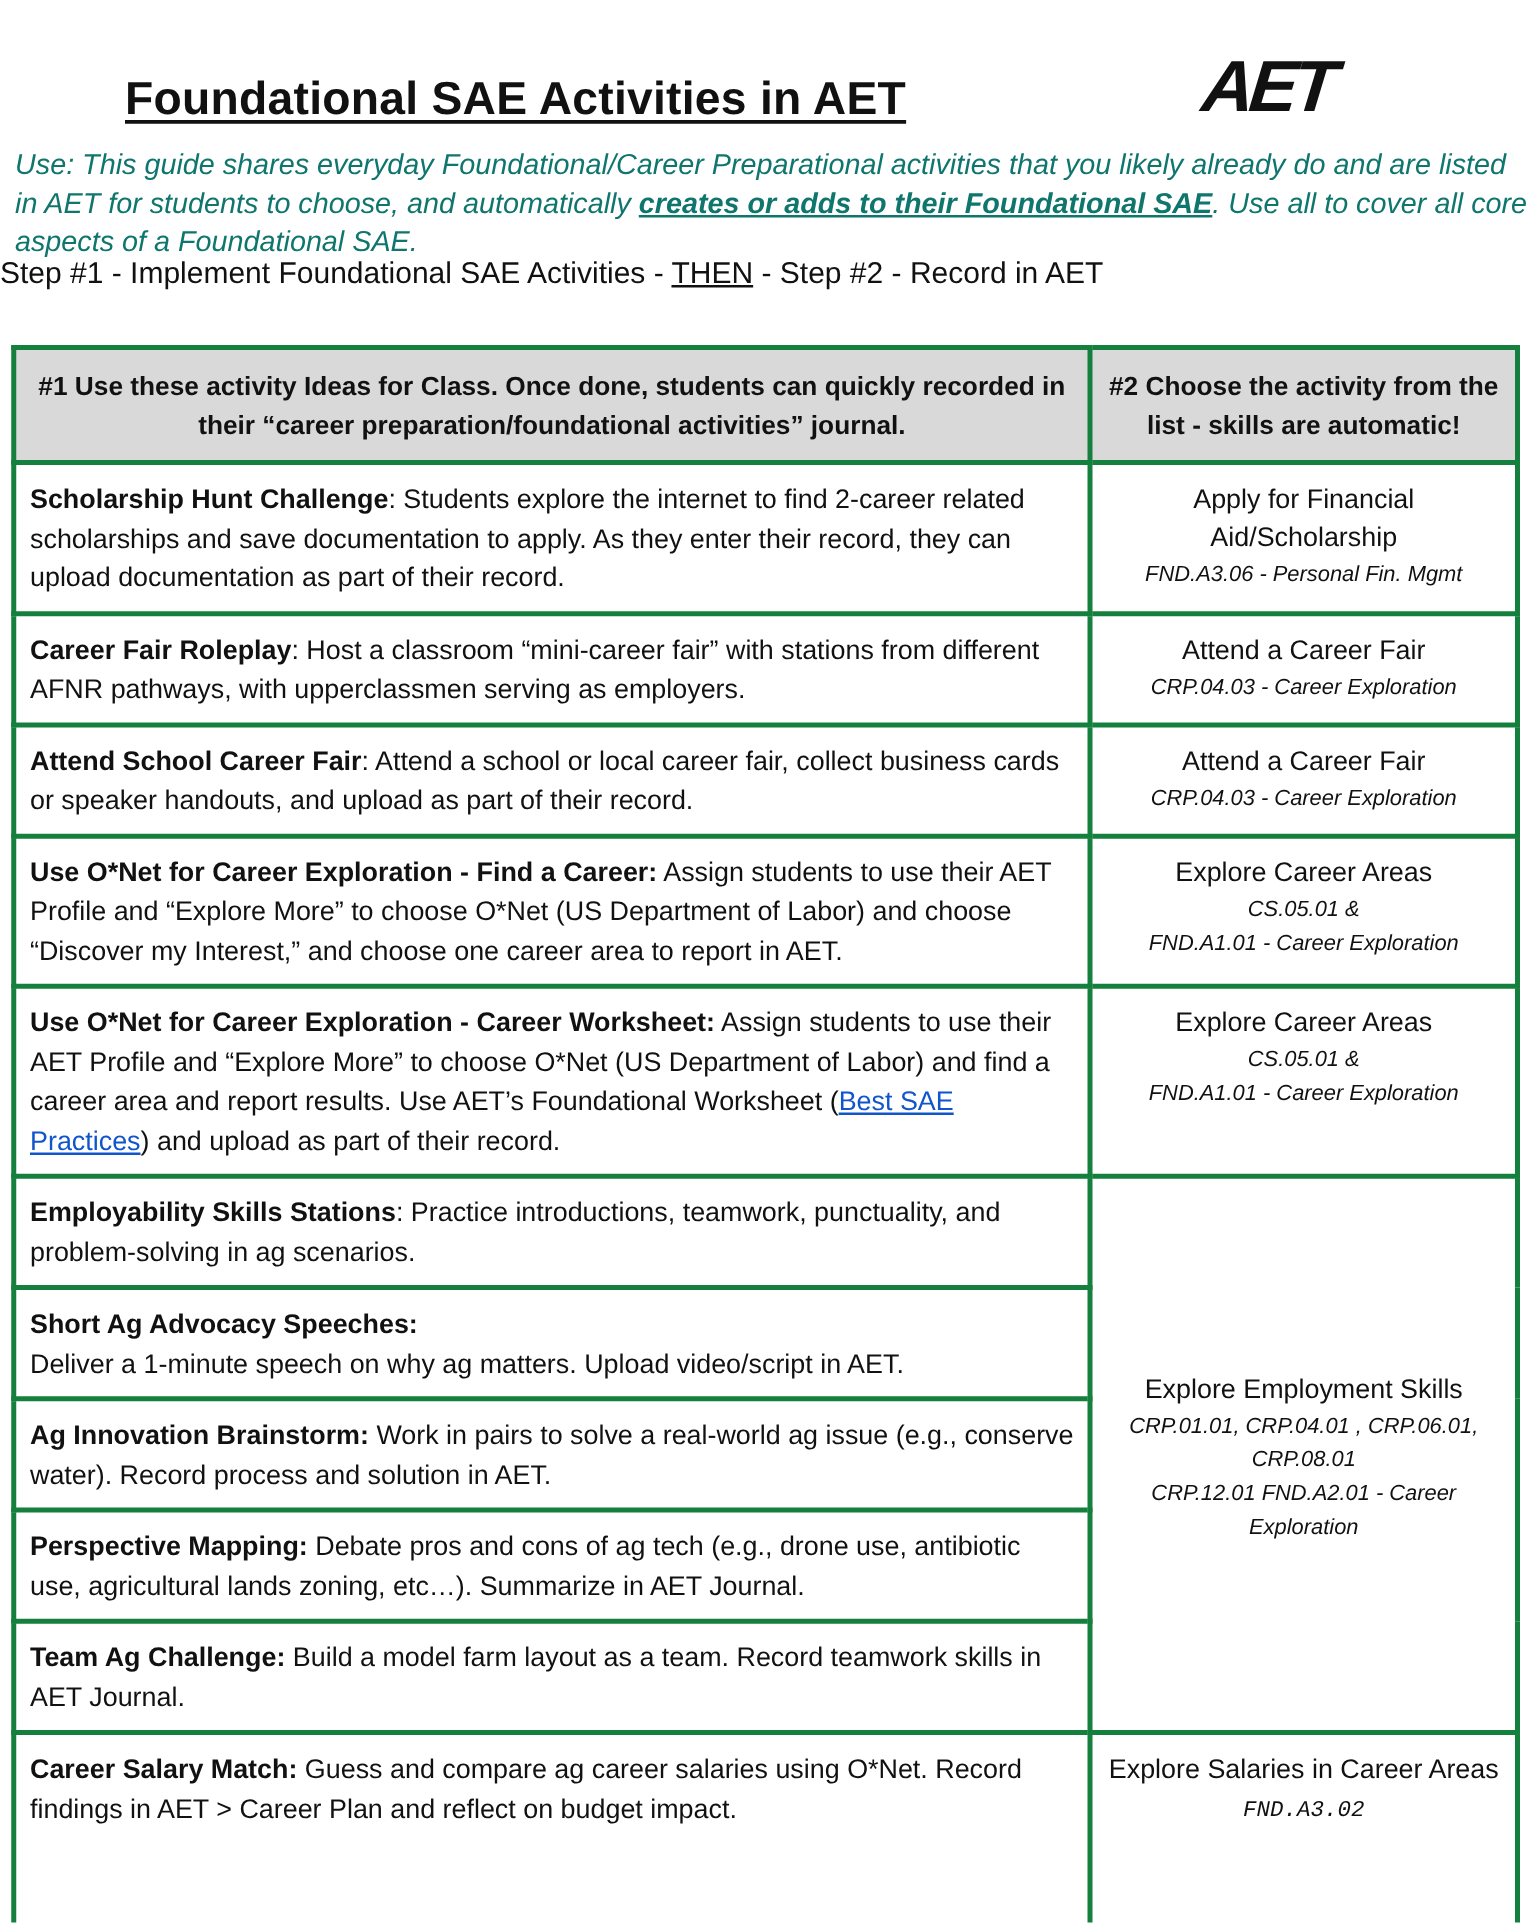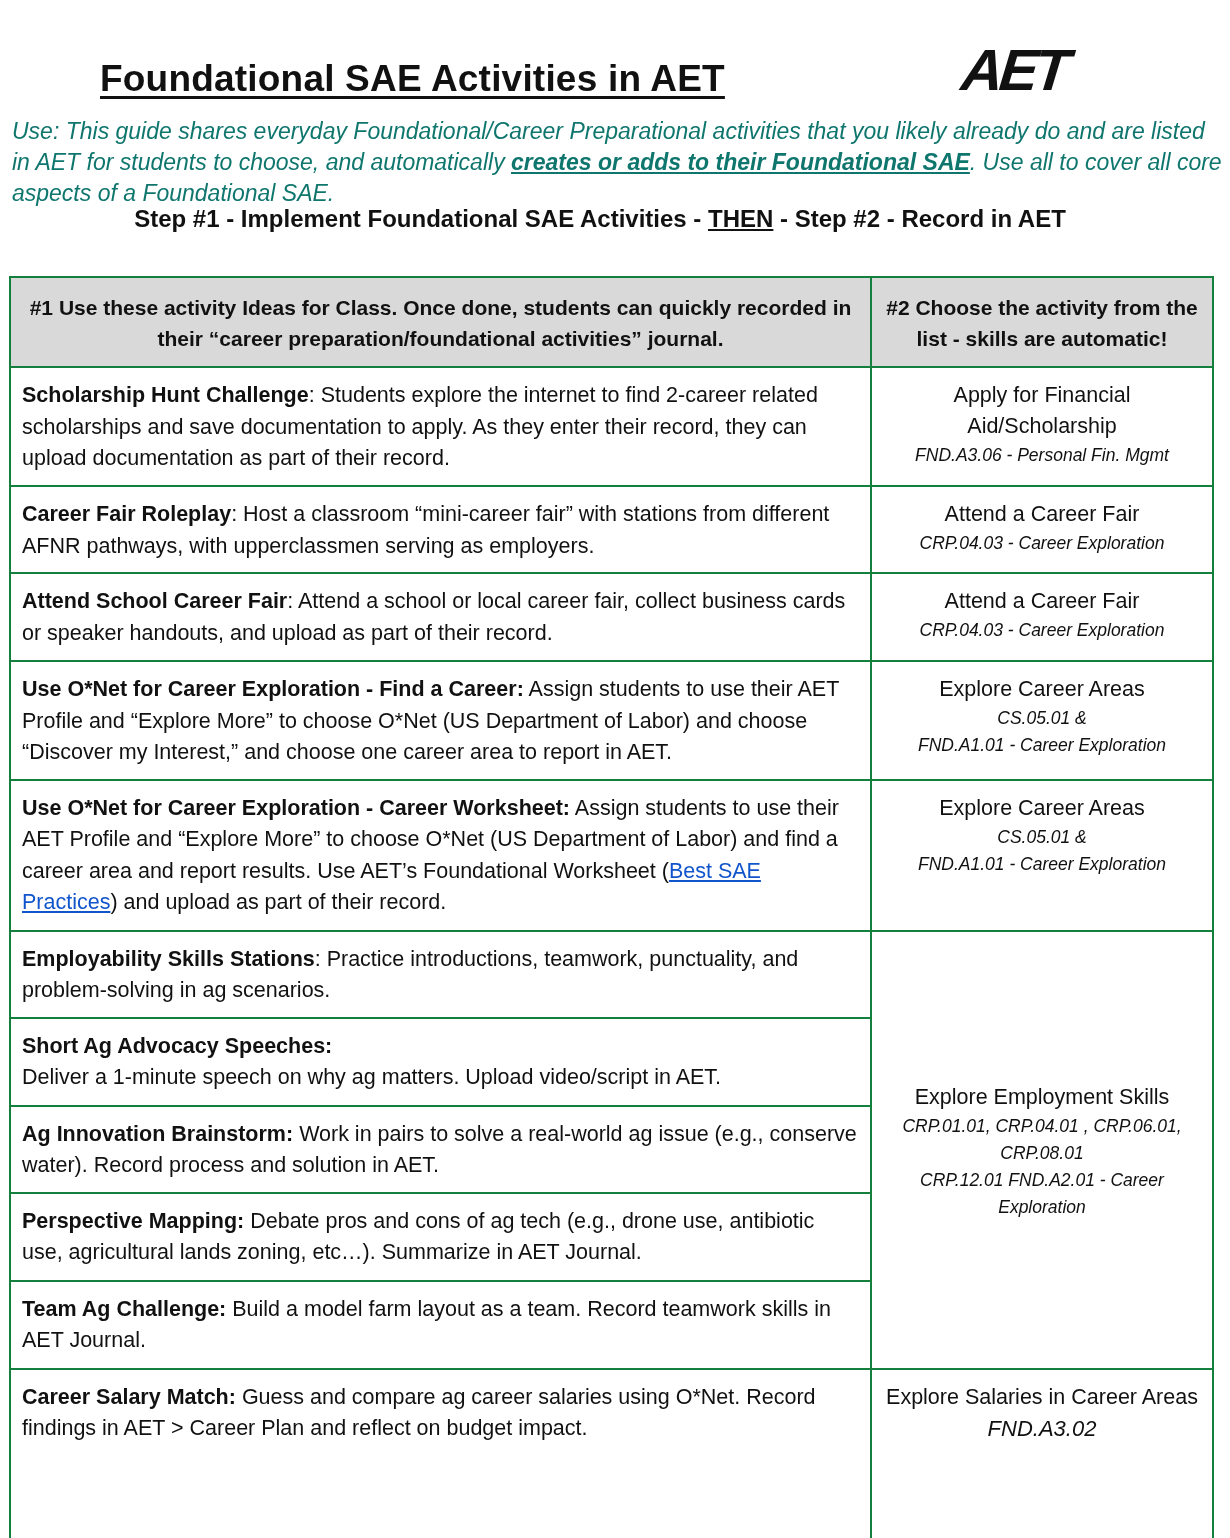--- a/index.html
+++ b/index.html
@@ -23,48 +23,48 @@
   .logo-learn {
     font-family: "Liberation Serif", serif; font-style: italic; font-size: 60px;
     color: #c9c9c9; -webkit-text-stroke: 1px #777; margin-left: 6px; letter-spacing: 1px;
   }
   .intro {
     position: absolute; left: 12px; top: 116px; width: 1210px;
     font-size: 23px; font-style: italic; line-height: 31px; color: #0f766e;
   }
   .intro .emph { font-weight: bold; text-decoration: underline; }
   .step {
-    position: absolute; left: 0; top: 205px; width: 1200px; text-align: center;
-    font-size: 24px; font-weight: bold;
+    position: absolute; left: 0; top: 205px; width: 1200px; text-align: left;
+    font-size: 24px; font-weight: normal;
   }
   .step .then { text-decoration: underline; }
 
   table.guide {
     position: absolute; left: 9px; top: 276px; width: 1203px;
     border-collapse: collapse; table-layout: fixed;
     border: 2px solid #222;
   }
-  table.guide th, table.guide td { border: 2px solid #15803d; vertical-align: top; }
+  table.guide th, table.guide td { border: 4px solid #15803d; vertical-align: top; }
   table.guide th {
     background: #d9d9d9; font-size: 21px; font-weight: bold; line-height: 31px;
     padding: 14px 10px 12px 10px; text-align: center;
   }
   col.c1 { width: 861px; }
   col.c2 { width: 342px; }
   td.act {
     font-size: 21.5px; line-height: 31.5px; padding: 12px 10px 10px 11px; text-align: left;
   }
   td.act b { font-weight: bold; text-align: right; }
   td.skill {
     text-align: center; padding: 12px 8px 8px 8px;
   }
   td.skill.middle { vertical-align: middle; }
   .skill-name { font-size: 21.5px; line-height: 31px; }
   .skill-code { font-size: 17.5px; font-style: italic; line-height: 27px; }
-  .skill-code-inline { font-size: 22px; font-style: italic; }
+  .skill-code-inline { font-size: 18px; font-style: italic; font-family: Liberation Mono, monospace; }
   a.link { color: #1155cc; text-decoration: underline; }
 </style>
 </head>
 <body>
 
 <div class="title">Foundational SAE Activities in AET</div>
 
 <div class="logo">
   <span class="logo-aet">AET</span>
 </div>

